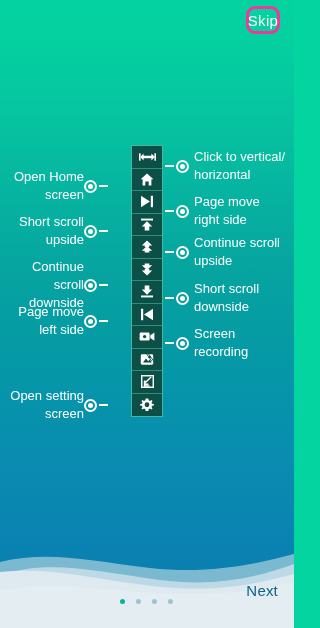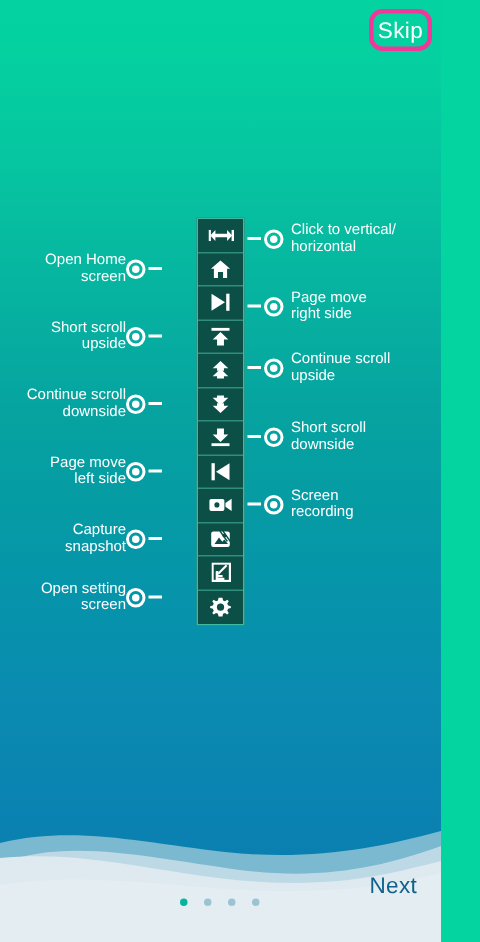--- a/index.html
+++ b/index.html
@@ -19,21 +19,21 @@
       #059ba4 54%,
       #0693ab 64%,
       #0a8bb0 74%,
       #0a84b2 84%,
       #0a7fb0 92%,
       #0a7cae 100%);
   }
 
   
   #skip-btn{
-    position:absolute;left:246px;top:6px;width:42px;height:28px;
+    position:absolute;left:246px;top:6px;width:34px;height:28px;
     border:3px solid #f0389a;border-radius:9px;
     display:flex;align-items:center;justify-content:center;
     color:#ffffff;font-size:15px;letter-spacing:.3px;
     background:transparent;cursor:pointer;box-sizing:border-box;
   }
 
   
   #toolbar{
     position:absolute;left:131px;top:145px;width:32px;
     background:#0b4f47;
@@ -58,21 +58,21 @@
     width:13px;height:13px;border-radius:50%;
     border:2px solid #ffffff;box-sizing:border-box;
     display:flex;align-items:center;justify-content:center;
     flex:0 0 auto;
   }
   .callout .ring i{
     width:5px;height:5px;border-radius:50%;background:#ffffff;display:block;
   }
   .callout .lead{height:1.5px;background:#ffffff;flex:0 0 auto;}
   .callout .ctext{
-    color:#ffffff;font-size:10px;line-height:11px;
+    color:#ffffff;font-size:13px;line-height:18px;
     white-space:pre-line;
   }
   .callout.left{flex-direction:row;}
   .callout.left .ctext{text-align:right;margin-right:0;}
   .callout.left .lead{width:9px;margin-left:2px;}
   .callout.right .ctext{text-align:left;margin-left:5px;}
   .callout.right .lead{width:9px;margin-right:2px;}
 
   
   #waves{position:absolute;left:0;bottom:0;width:294px;height:96px;z-index:2;}
@@ -238,28 +238,20 @@
     <div class="lead"></div>
   </div>
   <div class="callout left" style="right:186px;top:303px;">
     <div class="ctext">Page move
 left side</div>
     <div class="ring">
         <i></i>
       </div>
     <div class="lead"></div>
   </div>
-  <div class="callout left" style="right:186px;top:348px;">
-    <div class="ctext">Capture
-snapshot</div>
-    <div class="ring">
-        <i></i>
-      </div>
-    <div class="lead"></div>
-  </div>
   <div class="callout left" style="right:186px;top:387px;">
     <div class="ctext">Open setting
 screen</div>
     <div class="ring">
         <i></i>
       </div>
     <div class="lead"></div>
   </div>
 
   <div class="callout right" style="left:165px;top:148px;">

